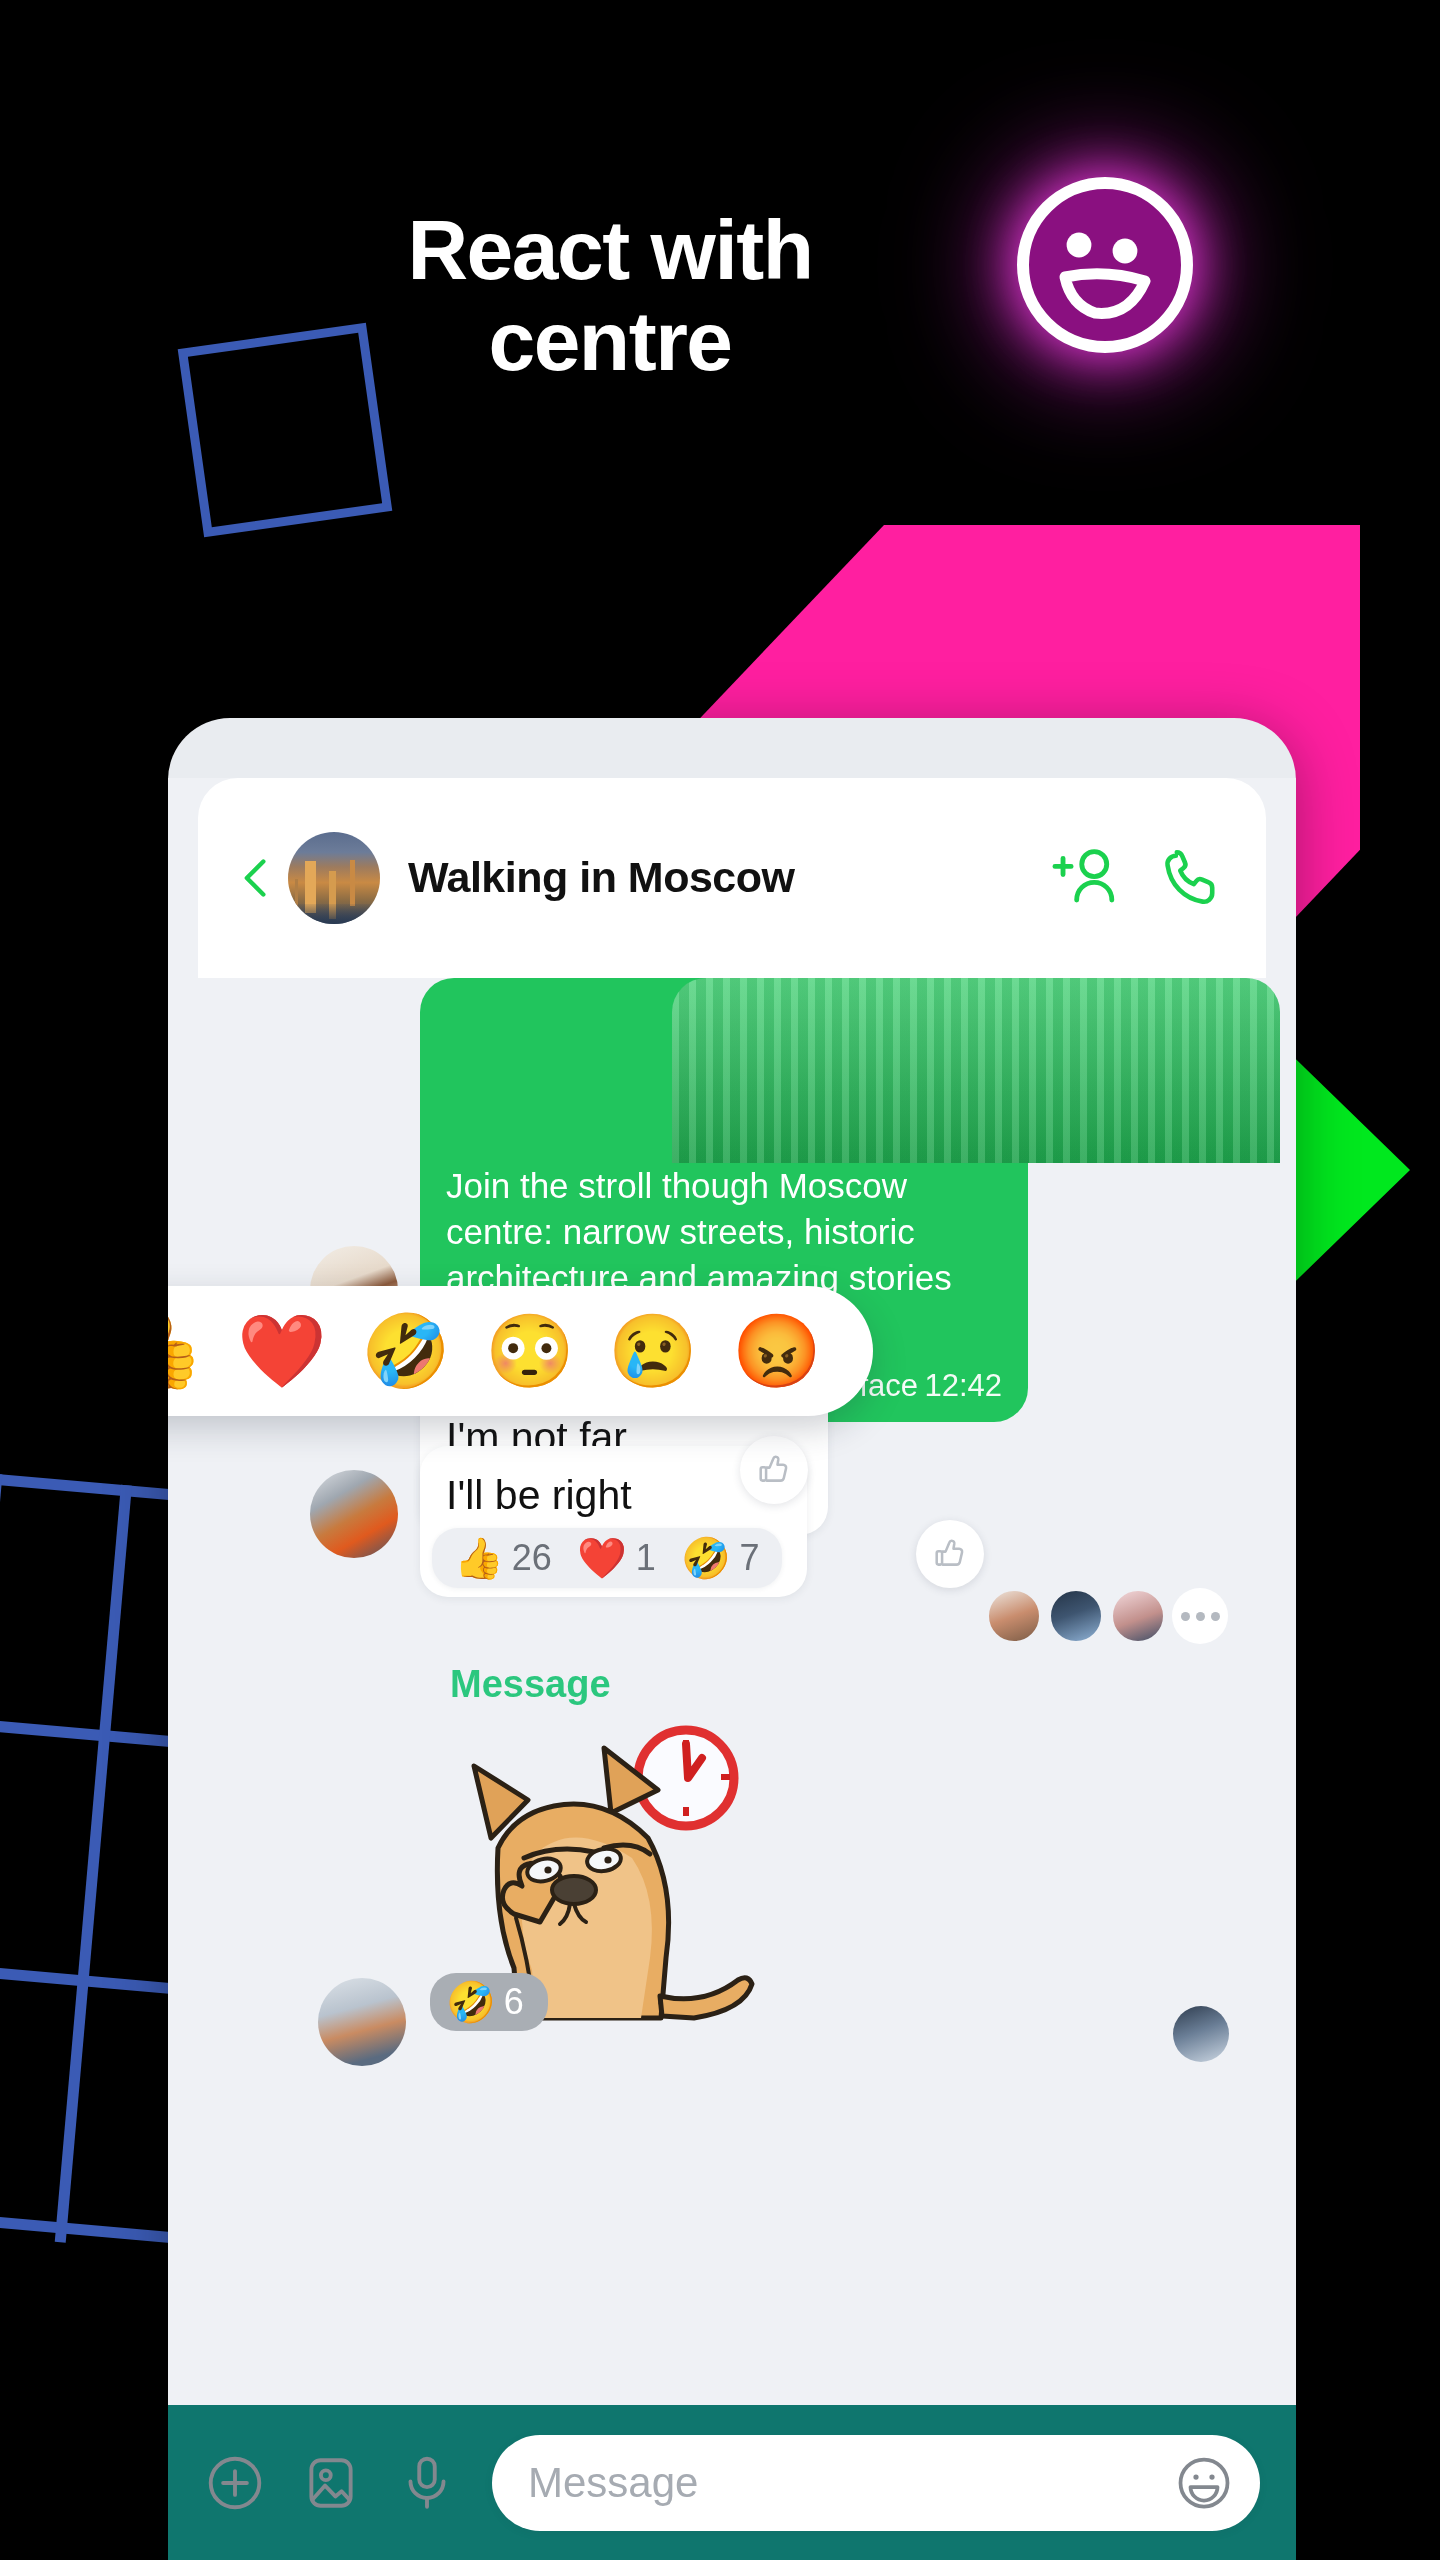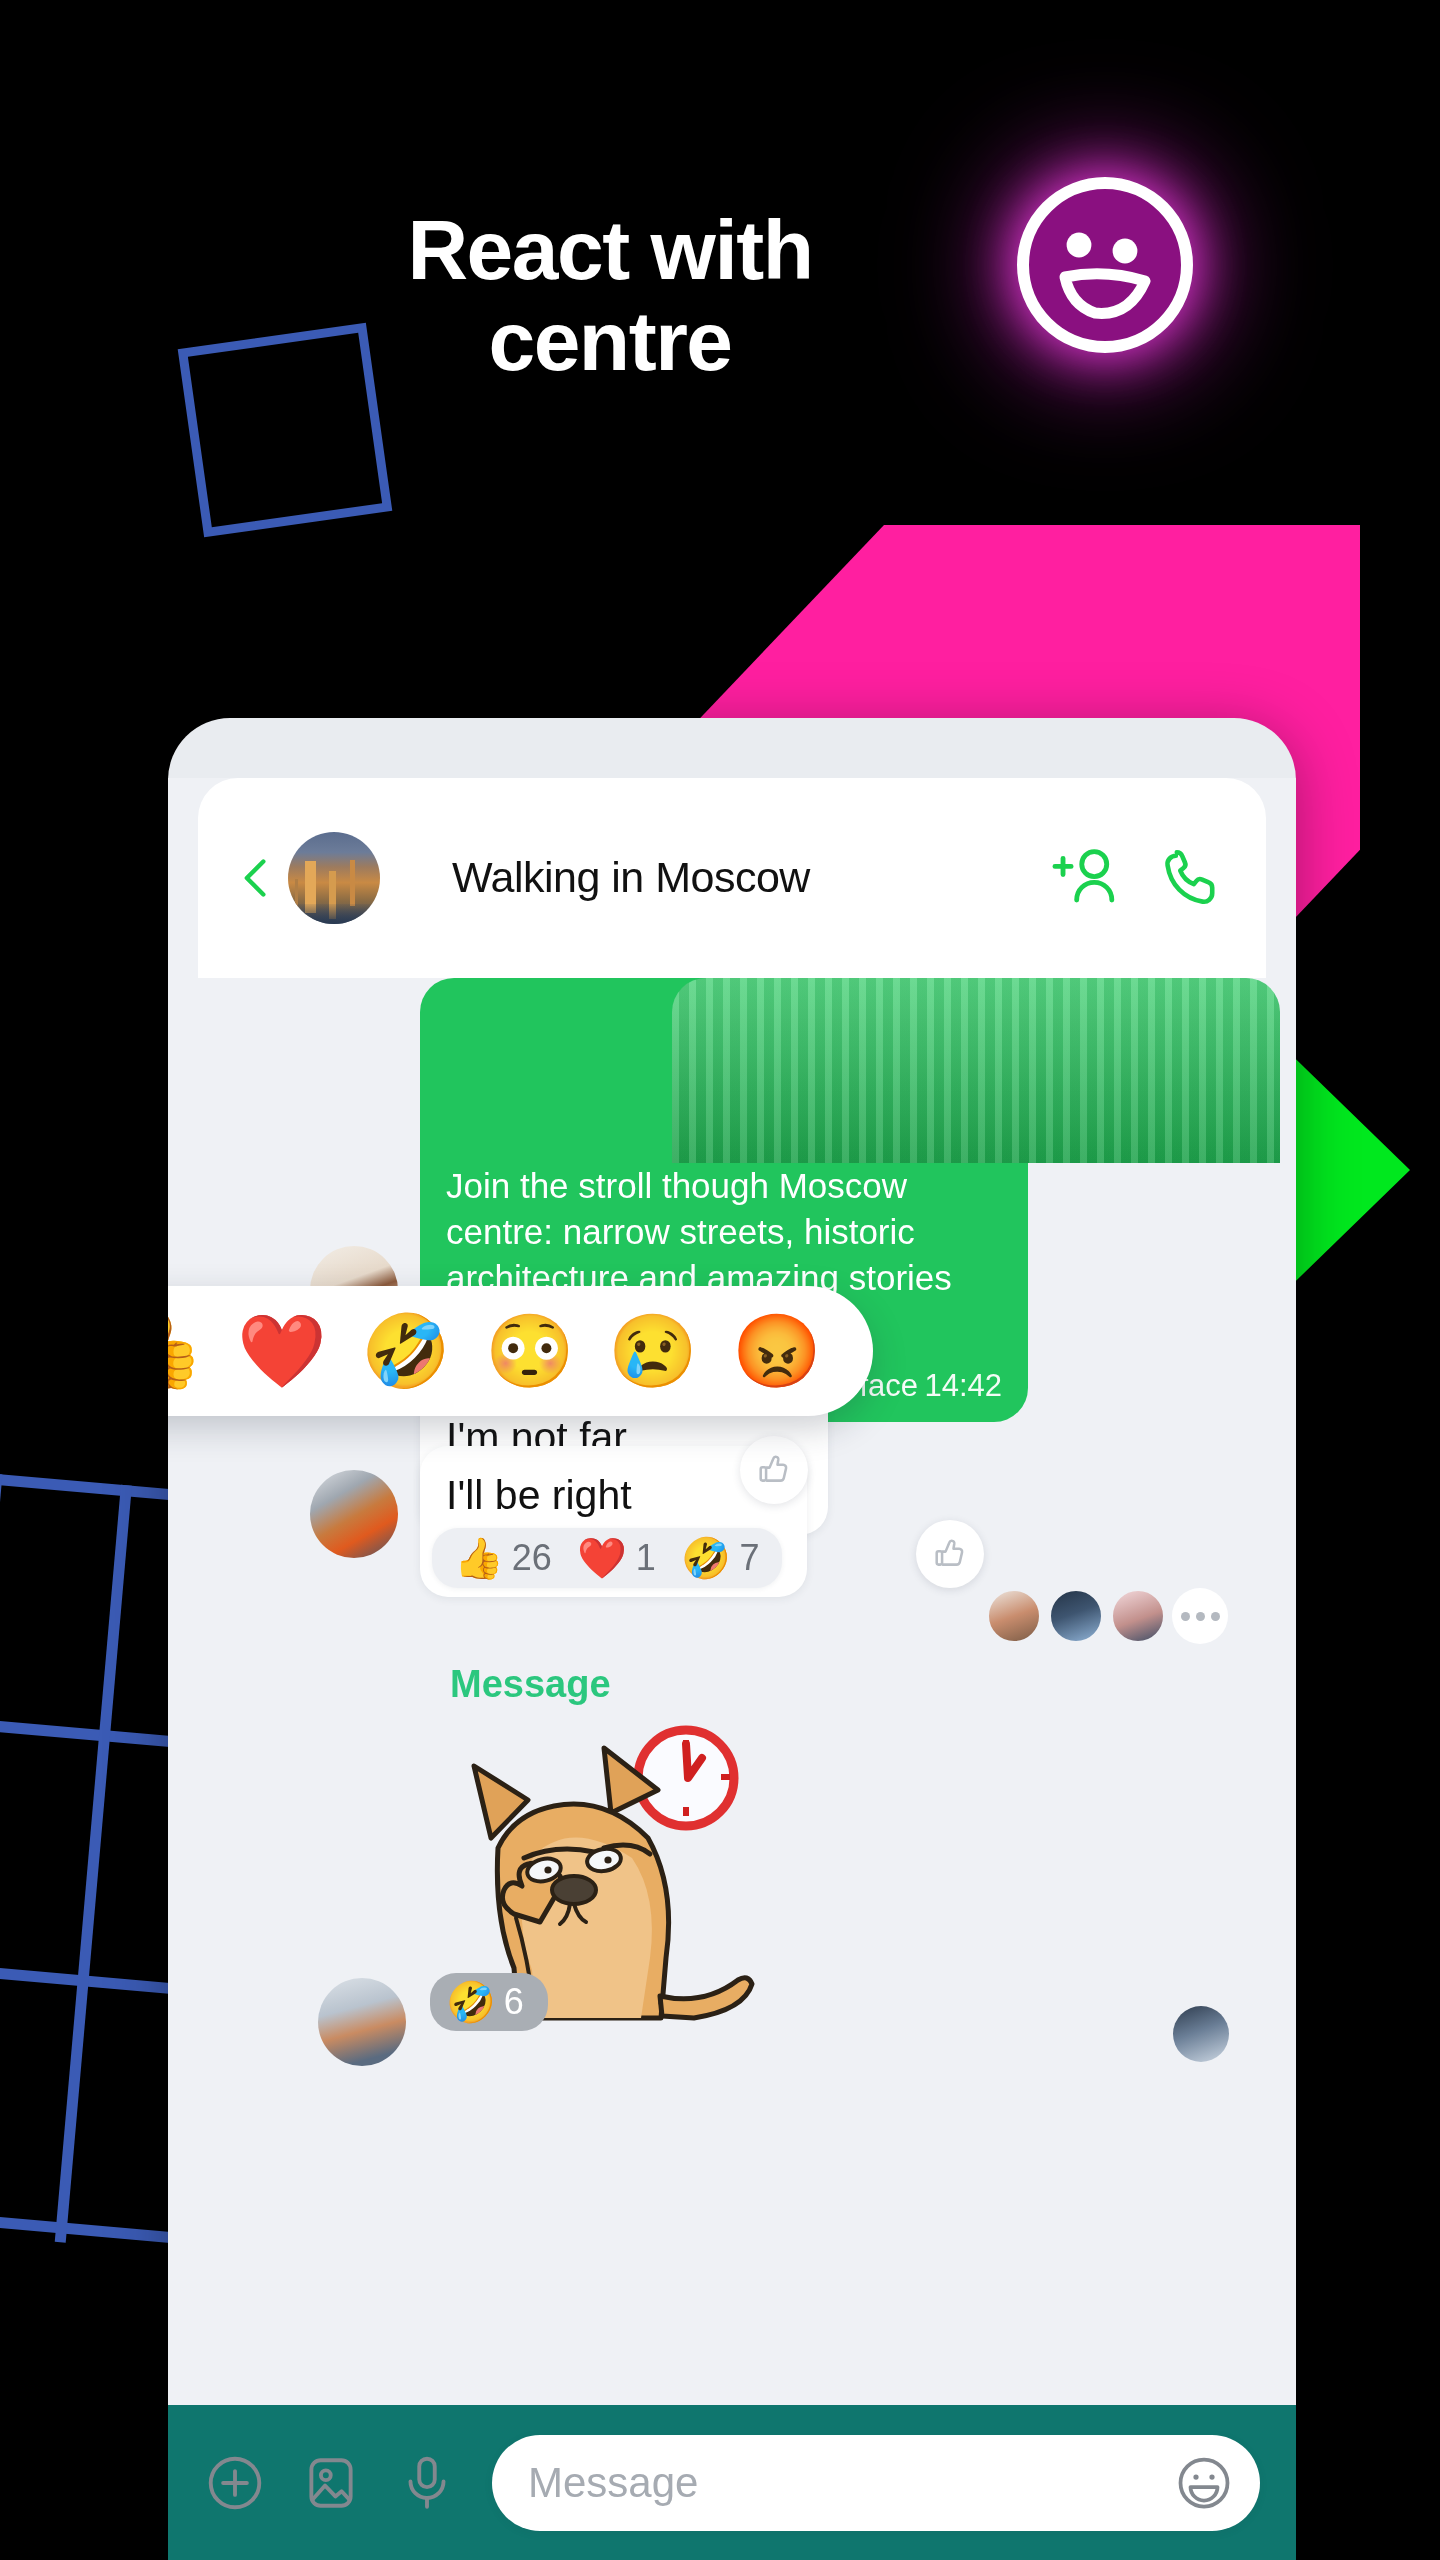--- a/index.html
+++ b/index.html
@@ -78,21 +78,21 @@
   }
   .grp-avatar::before {
     content:""; position:absolute; left:18%; top:32%; width:12%; height:56%;
     background:#E3A858; box-shadow:22px 8px 0 -2px #D59B4E, 42px -4px 0 -3px #C98A44, -14px 14px 0 -4px #B07E45;
   }
   .grp-avatar::after {
     content:""; position:absolute; left:0; bottom:0; width:100%; height:22%;
     background:linear-gradient(to bottom,rgba(50,70,100,.1),#2A3A52);
   }
   .grp-meta { flex:1 1 auto; min-width:0; }
-  .grp-title { font-size:43px; font-weight:normal; color:#111; letter-spacing:-.5px; line-height:1.1;margin-left:44px; }
+  .grp-title { font-size:43px; font-weight:bold; color:#111; letter-spacing:-.5px; line-height:1.1; }
   .grp-sub { font-size:36px; color:#8A8F96; margin-top:4px; }
   .hdr-actions { display:flex; align-items:center; gap:34px; }
   .hdr-actions svg { display:block; cursor:pointer; }
 
   
   .msgs { position:absolute; left:0; top:200px; right:0; bottom:155px; }
 
   .photo-strip {
     position:absolute; left:252px; top:0; width:608px; height:185px;
     background:
@@ -255,21 +255,21 @@
       </div>
     </div>
 
     <div class="msgs">
 
       <div class="bubble-green">
         <div class="photo-strip"></div>
         <div class="txt">Join the stroll though Moscow centre: narrow streets, historic architecture and amazing stories behind it!</div>
         <div class="foot">
           <div class="link">moscow-walks.ru/mocsowtrueface</div>
-          <div class="time">14:42</div>
+          <div class="time">12:42</div>
         </div>
       </div>
       <div class="av-left av-a" style="left:142px; top:268px;"></div>
 
       <div class="react-bar">
         <span>👍</span>
         <span>❤️</span>
         <span>🤣</span>
         <span>😳</span>
         <span>😢</span>

